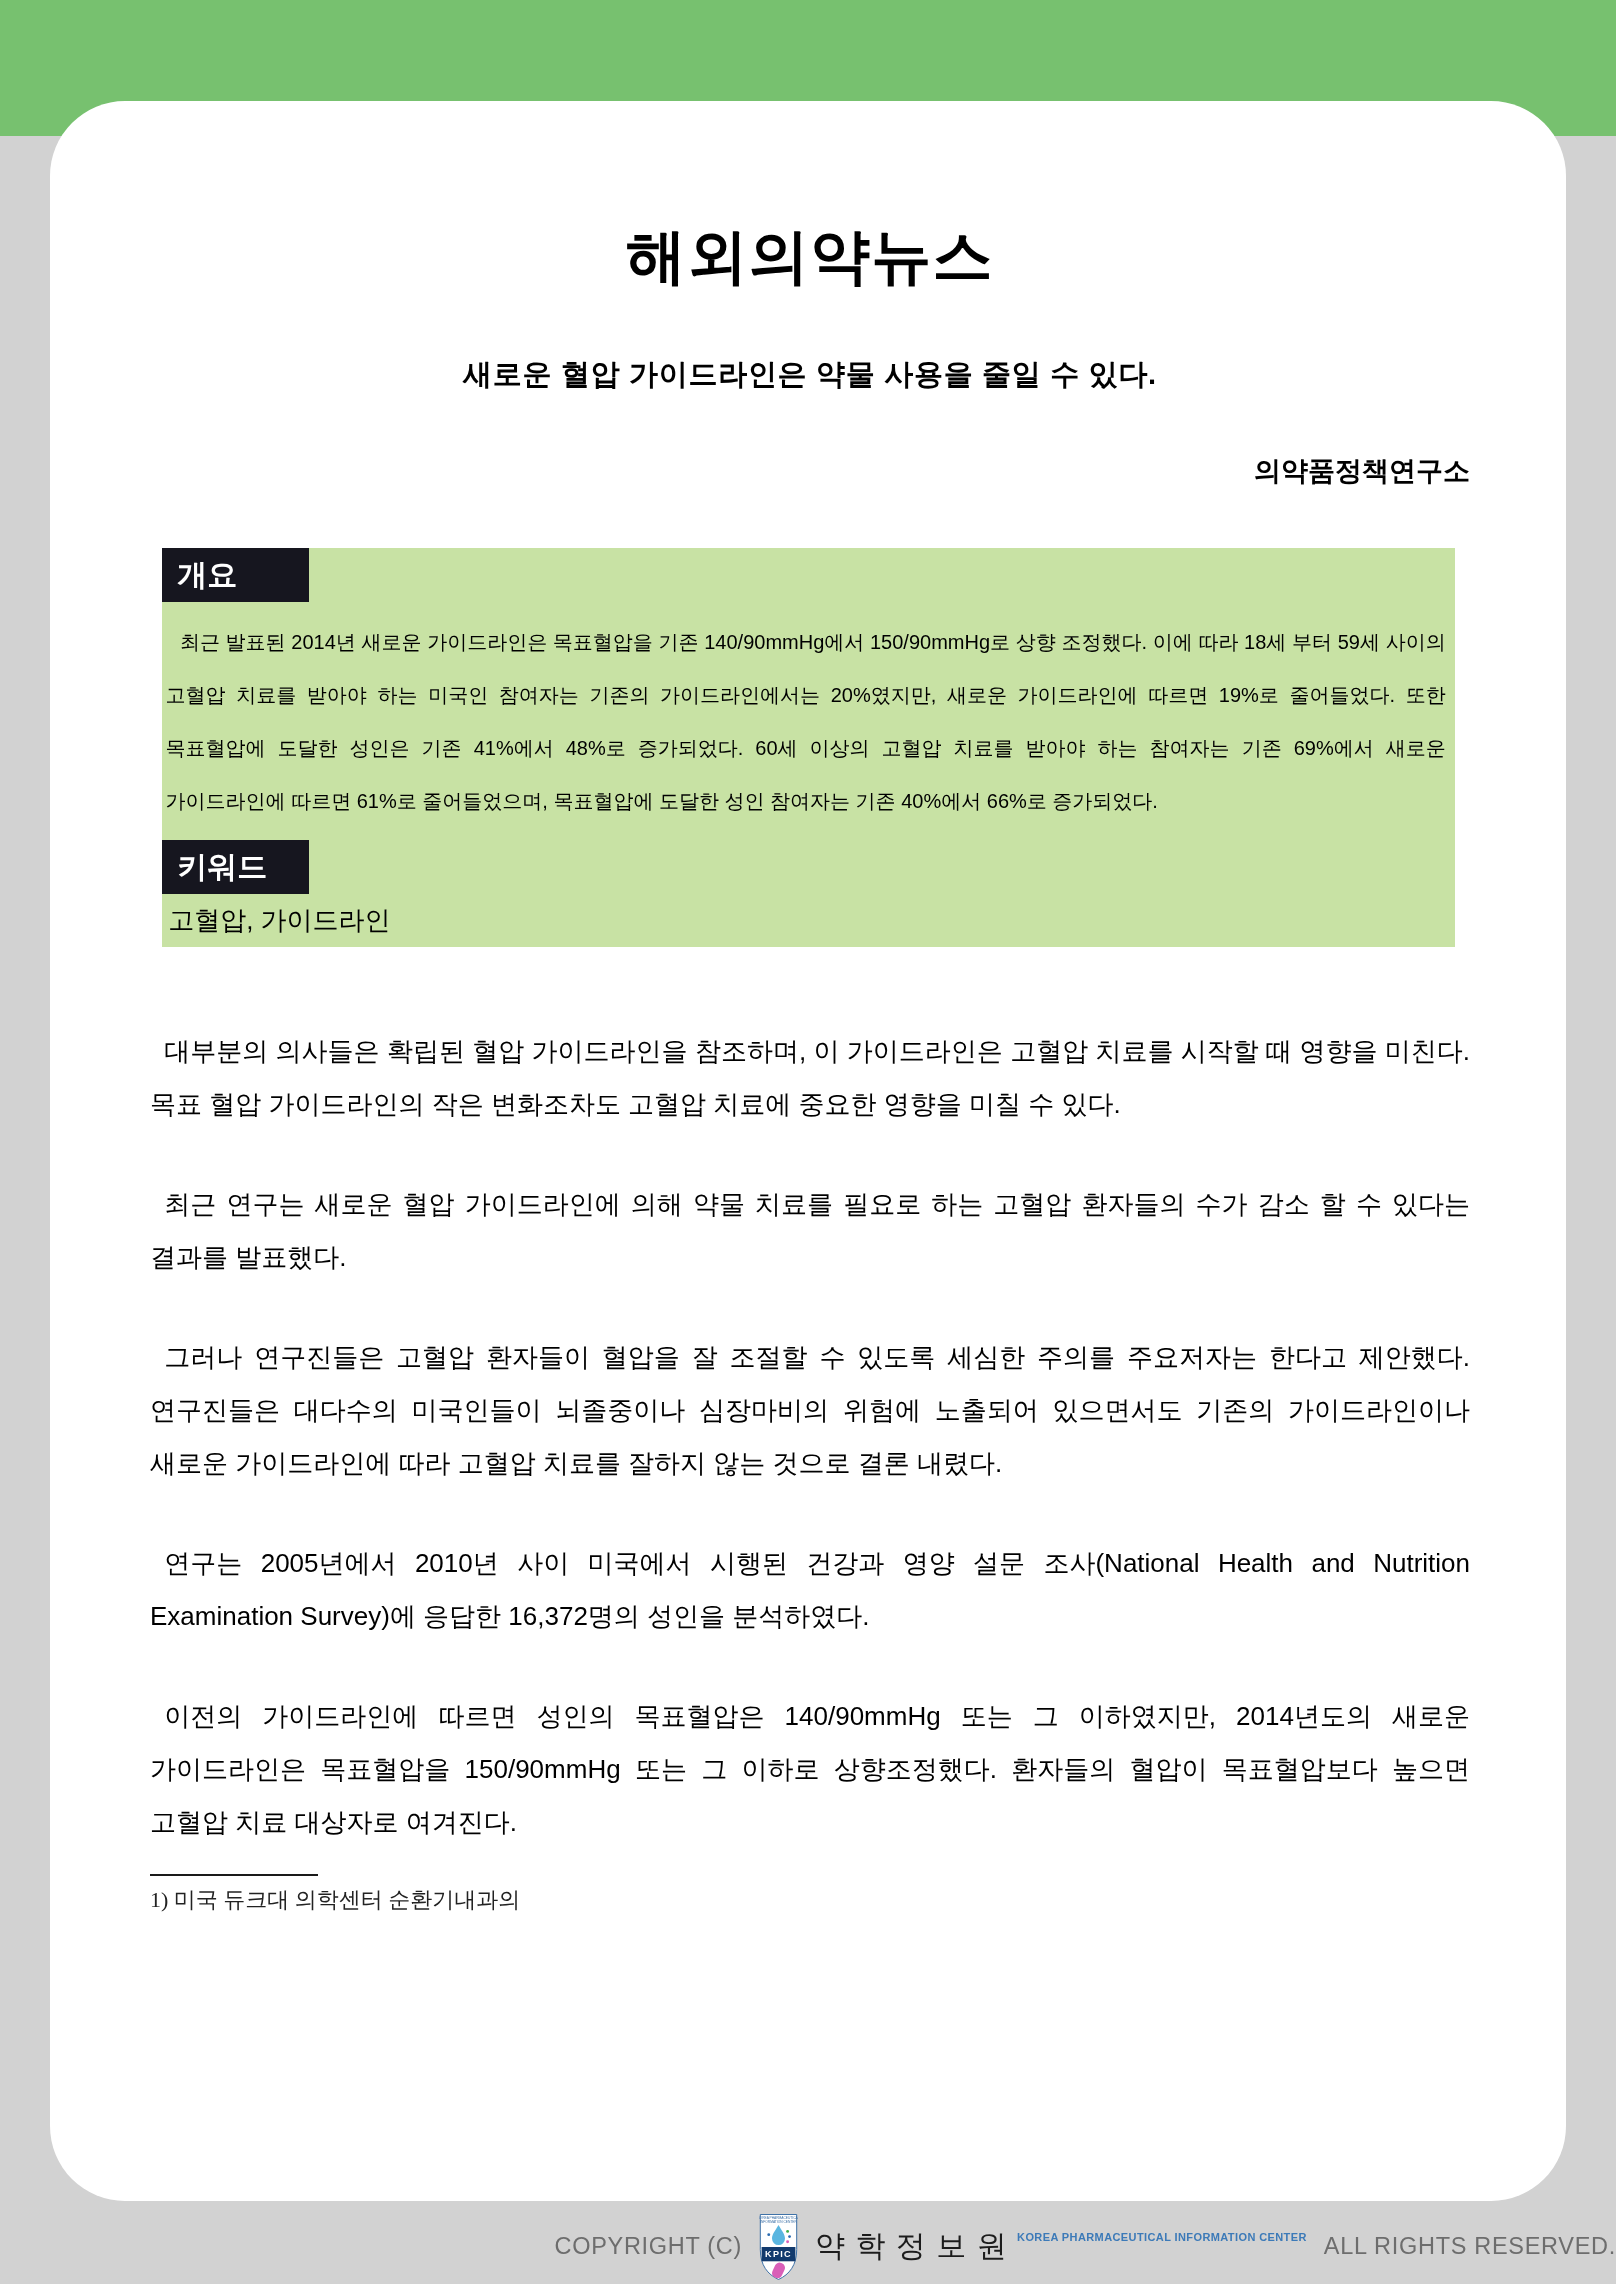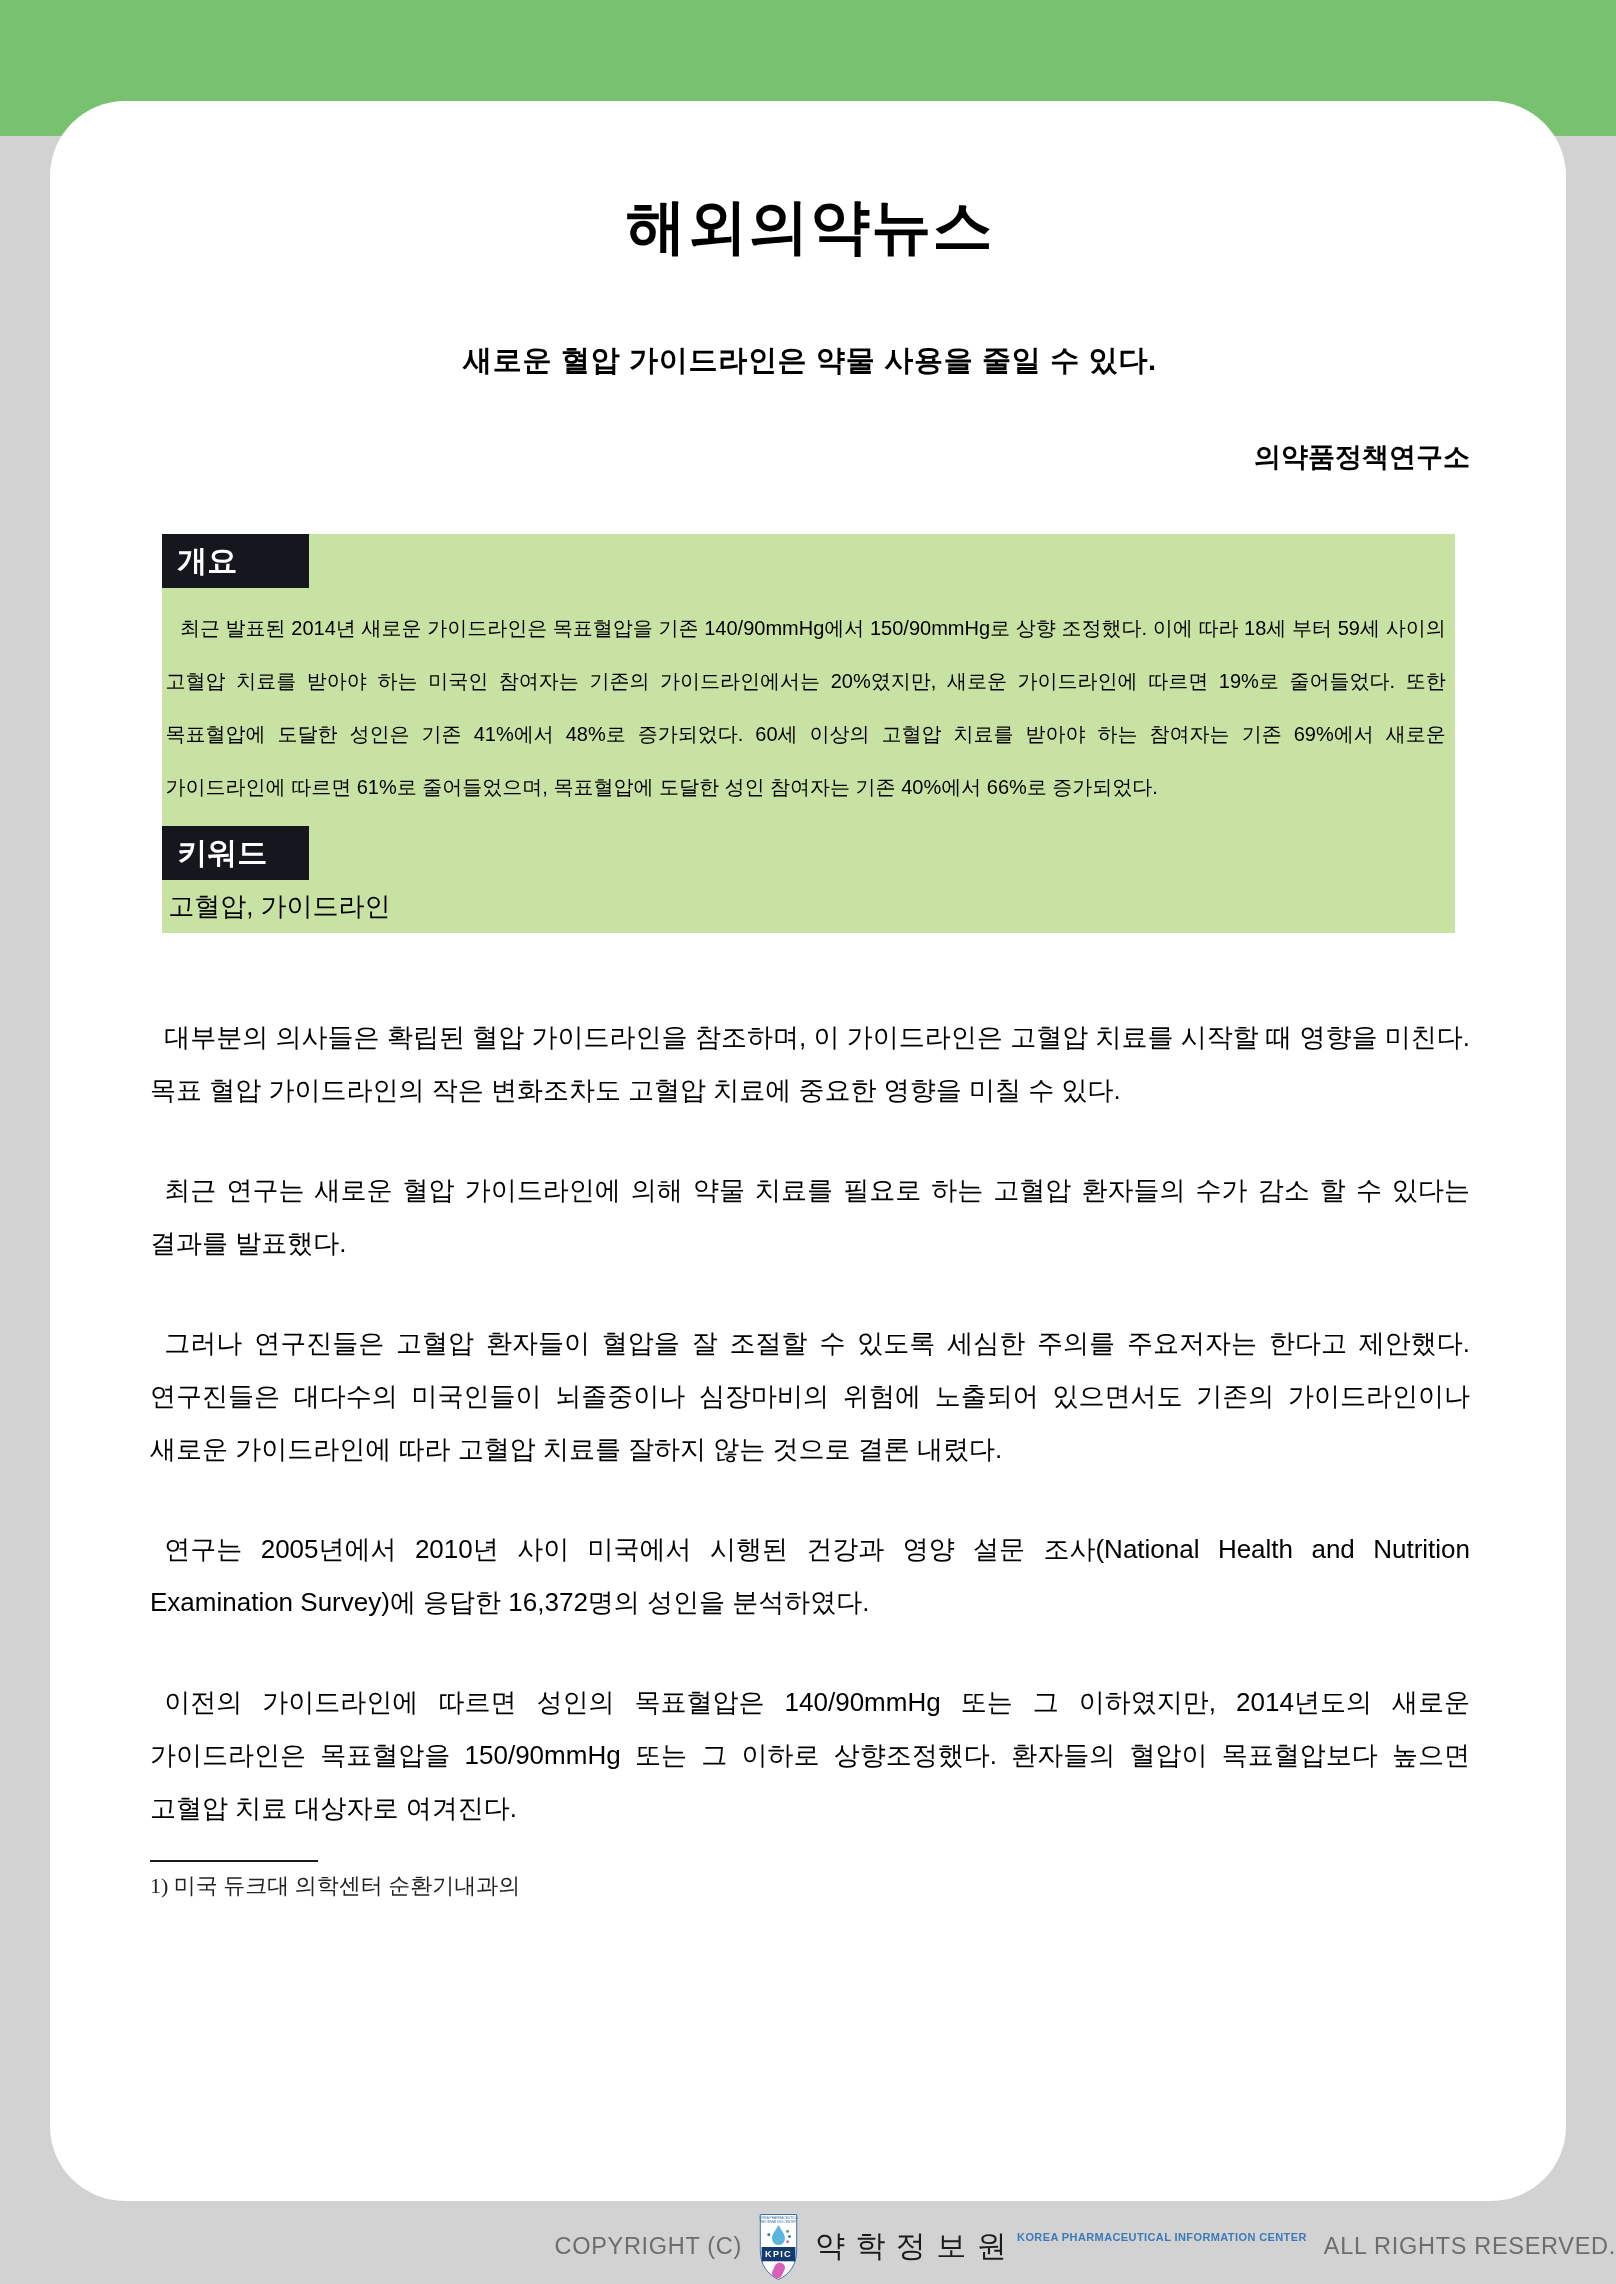--- a/index.html
+++ b/index.html
@@ -16,27 +16,27 @@
     background:#77c16f;
   }
   .card {
     position:absolute; left:50px; top:101px;
     width:1516px; height:2100px;
     background:#ffffff;
     border-radius:75px;
     padding:0 96px 0 100px;
   }
   .page-title {
-    padding-top:90px;
+    padding-top:120px;
     text-align:center;
     font-size:60px; font-weight:800; letter-spacing:1.3px;
     line-height:72px;
   }
   .article-title {
-    margin-top:77px;
+    margin-top:61px;
     text-align:center;
     font-size:29px; font-weight:700; letter-spacing:0.7px;
     line-height:40px;
   }
   .org {
     margin-top:59px;
     text-align:right;
     font-size:27px; font-weight:700;
     line-height:36px;
   }

